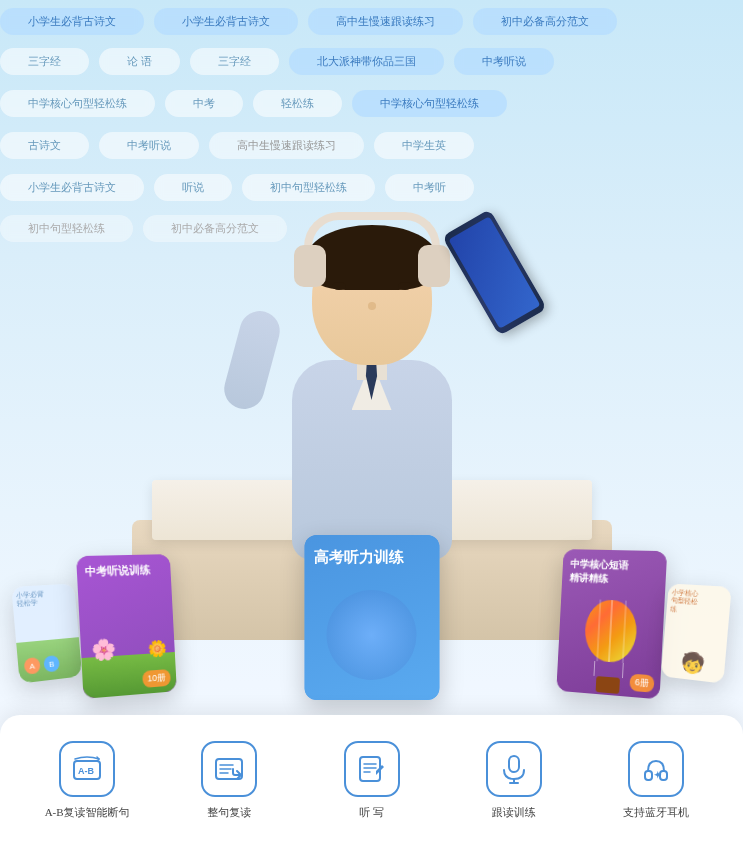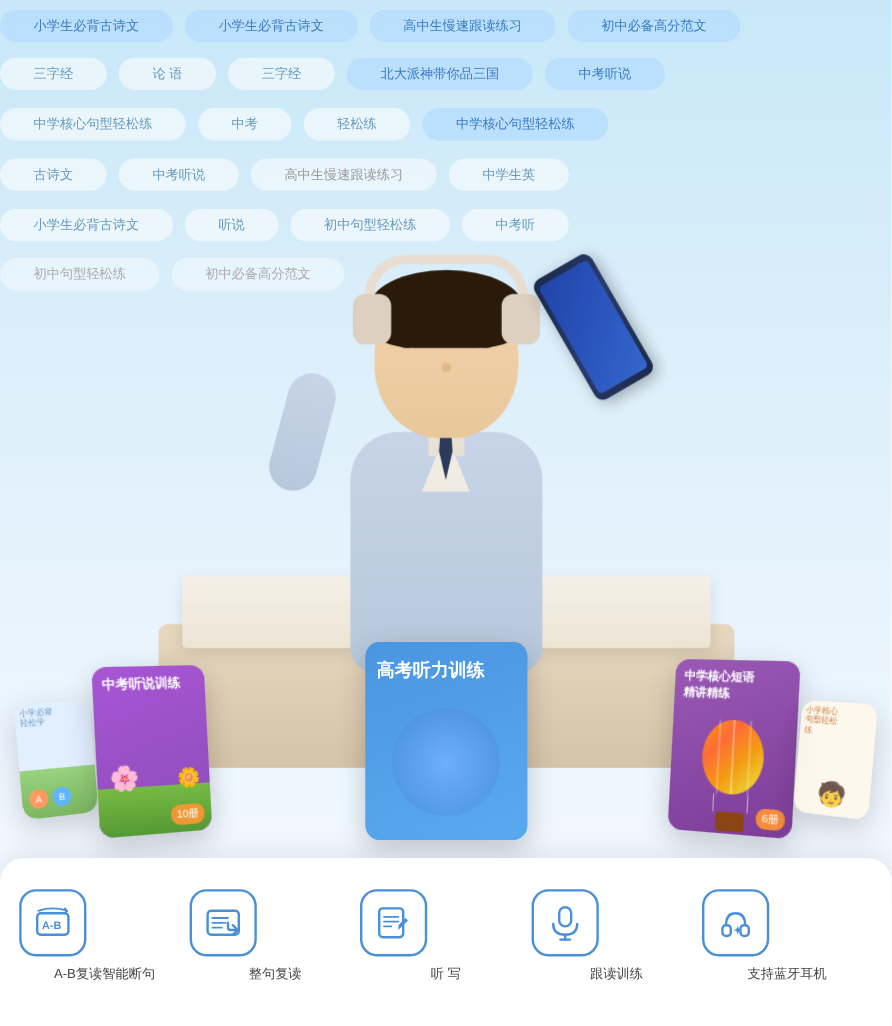--- a/index.html
+++ b/index.html
@@ -385,20 +385,21 @@
       z-index: 10;
       display: flex;
       align-items: center;
       justify-content: space-around;
       padding: 10px 16px 20px;
     }
 
     .tool-item {
       display: flex;
       flex-direction: column;
+      align-items: center;
       gap: 8px;
       flex: 1;
     }
 
     .tool-icon {
       width: 56px;
       height: 56px;
       border: 2px solid #4a90d9;
       border-radius: 14px;
       display: flex;
@@ -410,20 +411,21 @@
     .tool-icon svg {
       width: 32px;
       height: 32px;
     }
 
     .tool-label {
       font-size: 11px;
       color: #444;
       text-align: center;
       line-height: 1.3;
+      font-family: Liberation Serif, serif;
     }
 
     
     .card-small-title {
       position: absolute;
       top: 5px;
       left: 4px;
       right: 4px;
       font-size: 8px;
       color: rgba(255,255,255,0.8);
@@ -535,21 +537,21 @@
       <div style="position:absolute;bottom:0;left:0;right:0;height:40px;background:linear-gradient(180deg,#77bb44 0%,#559933 100%);"></div>
 
       <div style="position:absolute;bottom:35px;left:10px;font-size:20px;">🌸</div>
       <div style="position:absolute;bottom:35px;right:8px;font-size:16px;">🌼</div>
 
       <div class="card-badge">10册</div>
     </div>
   </div>
 
   <div class="card card-3">
-    <div style="background:linear-gradient(160deg,#4a95e0 0%,#5aaaf0 100%);width:100%;height:100%;border-radius:12px;position:relative;overflow:hidden;">
+    <div style="background:linear-gradient(160deg,#4a95e0 0%,#5aaaf0 100%);width:100%;height:100%;border-radius:12px;position:relative;overflow:hidden;font-family:Liberation Mono, monospace;">
       <div class="card-title" style="font-size:15px;font-weight:900;padding:14px 10px 8px;">高考听力训练</div>
 
       <div class="blue-circle"></div>
     </div>
   </div>
 
   <div class="card card-4">
     <div style="background:linear-gradient(160deg,#9b59b6 0%,#7d3c98 100%);width:100%;height:100%;border-radius:12px;position:relative;overflow:hidden;">
       <div class="card-title" style="font-size:10px;line-height:1.4;">中学核心短语<br>精讲精练</div>
 

